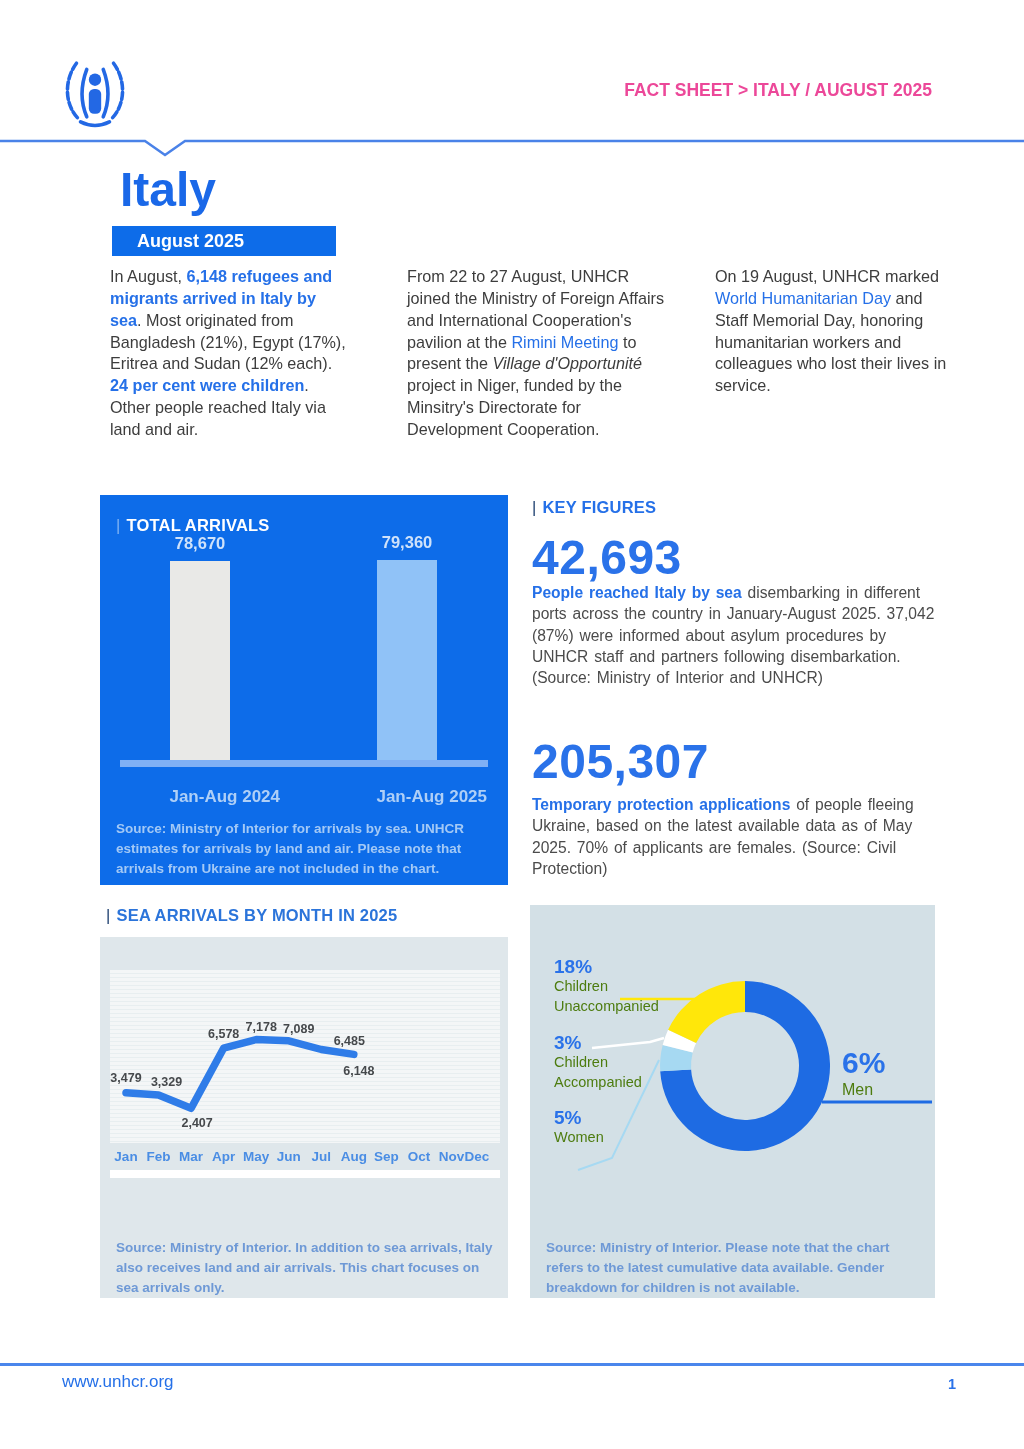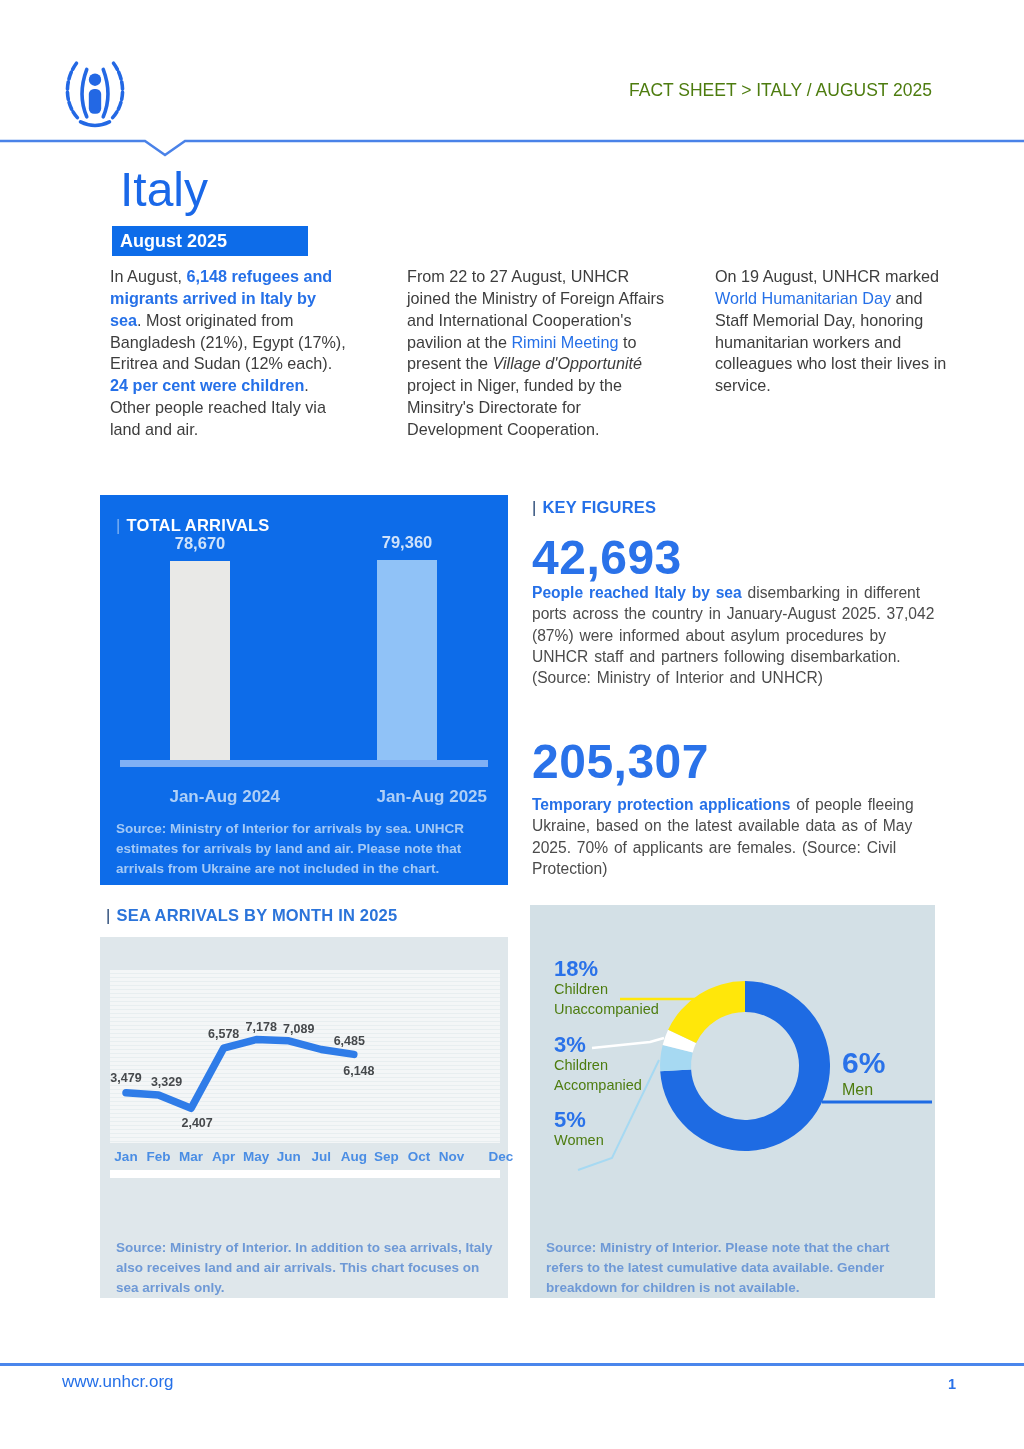--- a/index.html
+++ b/index.html
@@ -12,27 +12,27 @@
   *{margin:0;padding:0;box-sizing:border-box;}
   html,body{background:#fff;}
   body{font-family:"Liberation Sans", sans-serif;}
   #page{position:relative;width:1024px;height:1449px;background:#fff;overflow:hidden;}
 
   
   .logo-wrap{position:absolute;left:60px;top:52px;display:flex;align-items:flex-start;}
   .logo-text{margin-left:8px;color:#2368e4;}
   .logo-name{font-size:43px;font-weight:800;letter-spacing:-1px;line-height:1.0;}
   .logo-tag{font-size:13.5px;font-weight:700;margin-top:2px;letter-spacing:0.2px;}
-  .factsheet{position:absolute;right:92px;top:80px;font-size:17.5px;font-weight:400;color:#4d7c0f;}
+  .factsheet{position:absolute;right:92px;top:80px;font-size:17.5px;font-weight:700;color:#ec4899;}
   .divider{position:absolute;left:0;top:133px;}
 
   
-  .country-title{position:absolute;left:120px;top:162px;font-size:48px;font-weight:400;color:#1a68e8;}
-  .period-badge{position:absolute;left:112px;top:226px;width:196px;height:30px;background:var(--boxblue);
-    color:#fff;font-size:18px;font-weight:700;line-height:30px;padding-left:8px;}
+  .country-title{position:absolute;left:120px;top:162px;font-size:48px;font-weight:700;color:#1a68e8;}
+  .period-badge{position:absolute;left:112px;top:226px;width:224px;height:30px;background:var(--boxblue);
+    color:#fff;font-size:18px;font-weight:700;line-height:30px;padding-left:25px;}
 
   
   .intro{position:absolute;top:266px;font-size:16.2px;line-height:1.35;color:var(--body);}
   .intro.c1{left:110px;width:238px;}
   .intro.c2{left:407px;width:258px;}
   .intro.c3{left:715px;width:242px;}
   .seg-b{color:var(--blue);font-weight:700;}
   .seg-l{color:var(--blue);font-weight:400;cursor:pointer;}
   .seg-i{font-style:italic;}
 
@@ -65,21 +65,21 @@
   .month-label{position:absolute;top:212px;width:36px;text-align:center;font-size:13.5px;font-weight:700;color:var(--monthblue);}
   .white-strip{position:absolute;left:10px;top:233px;width:390px;height:8px;background:#fff;}
   .chart-source{font-size:13.5px;font-weight:700;color:var(--chartsource);line-height:1.48;}
   .monthly-source{position:absolute;left:16px;top:301px;width:378px;}
 
   
   .gender-box{position:absolute;left:530px;top:905px;width:405px;height:393px;background:var(--rightbox);}
   .gender-title{position:absolute;left:10px;top:7px;color:#2b74da;}
   .donut-svg{position:absolute;left:0;top:0;}
   .callout{position:absolute;}
-  .callout .pct{font-size:22px;font-weight:800;color:#2a72e9;line-height:1.05;}
+  .callout .pct{font-size:19px;font-weight:800;color:#2a72e9;line-height:1.05;}
   .callout .sub{font-size:14.5px;color:#4d7c0f;line-height:1.35;}
   .callout.big .pct{font-size:30px;}
   .callout.big .sub{font-size:16px;}
   .gender-source{position:absolute;left:16px;top:333px;width:376px;}
 
   
   .footer-line{position:absolute;left:0;top:1363px;width:1024px;height:3px;background:#4a86ec;}
   .site-link{position:absolute;left:62px;top:1372px;font-size:17px;font-weight:500;color:#2570e8;text-decoration:none;cursor:pointer;}
   .page-num{position:absolute;right:68px;top:1376px;font-size:14.5px;font-weight:700;color:#2a72e9;}
 </style>
@@ -150,21 +150,21 @@
       <div class="month-label" style="left: 40.55px;">Feb</div>
       <div class="month-label" style="left: 73.1px;">Mar</div>
       <div class="month-label" style="left: 105.65px;">Apr</div>
       <div class="month-label" style="left: 138.2px;">May</div>
       <div class="month-label" style="left: 170.75px;">Jun</div>
       <div class="month-label" style="left: 203.3px;">Jul</div>
       <div class="month-label" style="left: 235.85px;">Aug</div>
       <div class="month-label" style="left: 268.4px;">Sep</div>
       <div class="month-label" style="left: 300.95px;">Oct</div>
       <div class="month-label" style="left: 333.5px;">Nov</div>
-      <div class="month-label" style="left: 383px;">Dec</div>
+      <div class="month-label" style="left: 359px;">Dec</div>
     </div>
 
   <div class="gender-box" id="gender-box">
     <svg class="donut-svg" id="donut-svg" width="405" height="393">
         <path d="M215.0 76.0 A85 85 0 1 1 130.2 166.3 L161.1 164.4 A54 54 0 1 0 215.0 107.0 Z" fill="#1e6be3"></path>
         <path d="M130.2 166.3 A85 85 0 0 1 132.7 139.9 L162.7 147.6 A54 54 0 0 0 161.1 164.4 Z" fill="#a6d9f2"></path>
         <path d="M132.7 139.9 A85 85 0 0 1 138.1 124.8 L166.1 138.0 A54 54 0 0 0 162.7 147.6 Z" fill="#ffffff"></path>
         <path d="M138.1 124.8 A85 85 0 0 1 215.0 76.0 L215.0 107.0 A54 54 0 0 0 166.1 138.0 Z" fill="#ffe70a"></path>
         <polyline points="90,94 168,94" fill="none" stroke="#ffe70a" stroke-width="2.5"></polyline>
         <polyline points="62,143 120,137 134,133" fill="none" stroke="#ffffff" stroke-width="2.5"></polyline>

